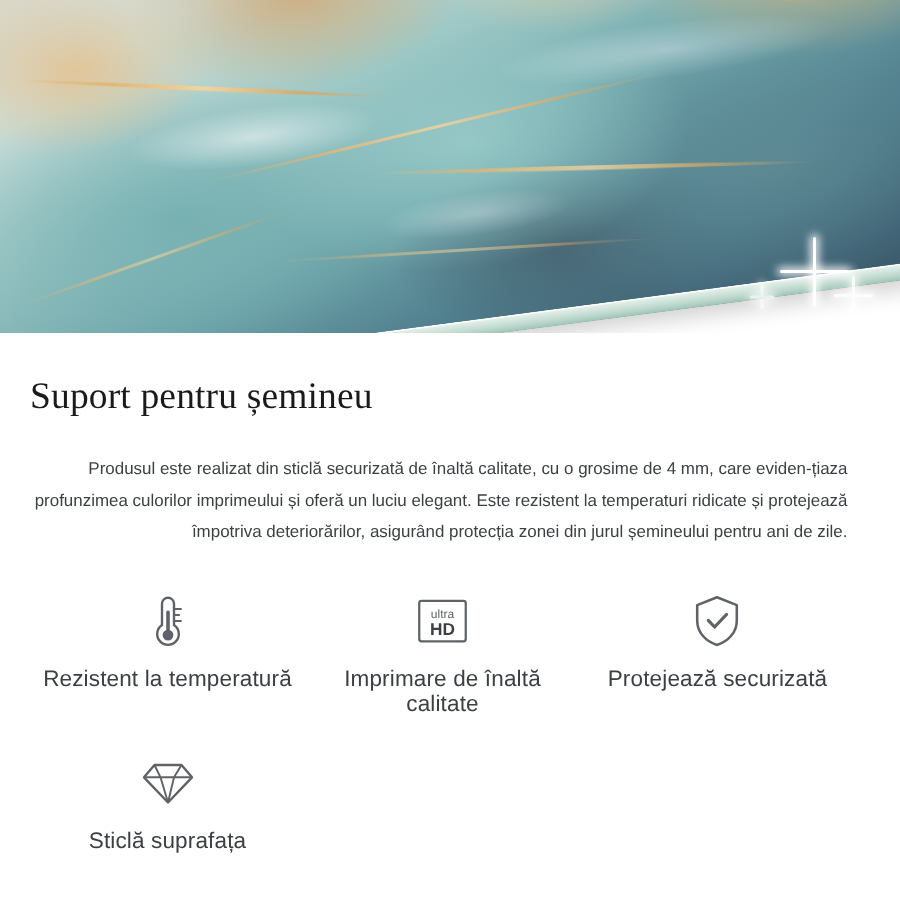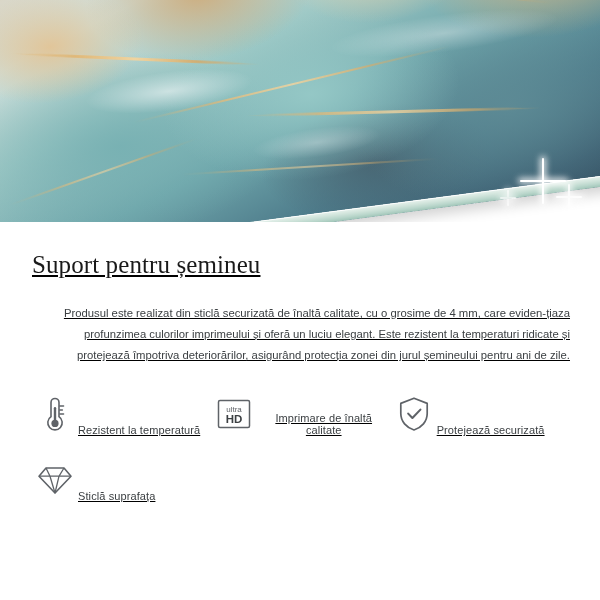--- a/index.html
+++ b/index.html
@@ -108,22 +108,21 @@
     box-shadow: 0 0 6px 2px rgba(255,255,255,0.85);
   }
   .sparkle::before { width: 100%; height: 2px; }
   .sparkle::after  { width: 2px; height: 100%; }
   .sp1 { left: 520px; top: 158px; width: 46px; height: 46px; }
   .sp2 { left: 556px; top: 184px; width: 26px; height: 26px; opacity: .9; }
   .sp3 { left: 500px; top: 190px; width: 16px; height: 16px; opacity: .75; }
 
   
   .content {
-    padding: 10px 30px 0 32px;
-    text-decoration: underline;
+    padding: 10px 30px 0 20px;
   }
 
   .title {
     font-family: "Liberation Serif", serif;
     font-size: 25px;
     line-height: 33px;
     color: #1a1a1a;
     font-weight: 400;
     margin: 16px 0 0 0;
     letter-spacing: 0.1px;
@@ -141,34 +140,34 @@
 
   
   .features {
     margin-top: 26px;
     display: grid;
     grid-template-columns: repeat(3, 1fr);
     row-gap: 22px;
   }
   .feature {
     display: flex;
-    flex-direction: row;
-    align-items: flex-end;
+    flex-direction: column;
+    align-items: center;
     text-align: center;
   }
   .feature-icon {
     width: 46px;
     height: 44px;
     display: flex;
     align-items: center;
     justify-content: center;
   }
   .feature-label {
     margin-top: 8px;
-    font-size: 11px;
+    font-size: 15px;
     color: #3c4043;
     letter-spacing: 0.1px;
   }
 
   svg { display: block; }
 </style>
 </head>
 <body>
 
 <div class="page">

